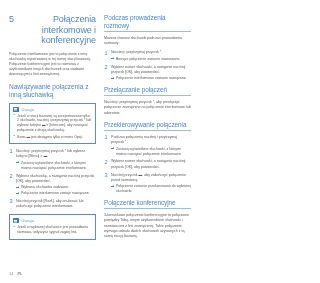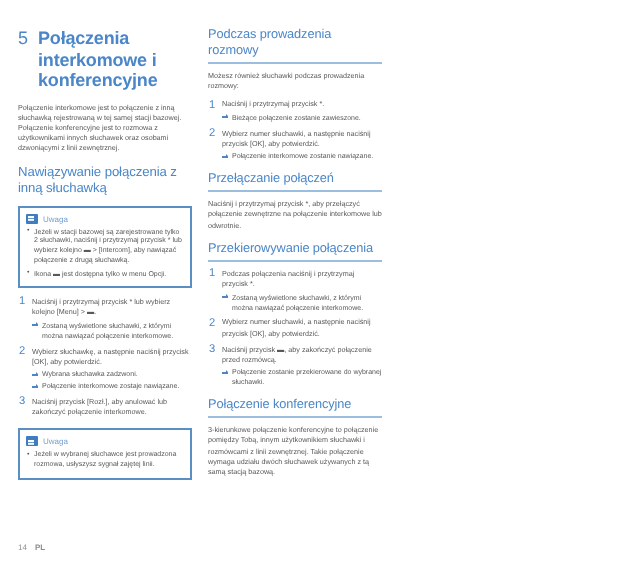--- a/index.html
+++ b/index.html
@@ -12,21 +12,21 @@
   .page{position:relative;width:200px;height:283px;box-sizing:border-box;padding:14px 9px 0 9px;}
   .cols{display:flex;gap:8px;align-items:flex-start;}
   .col{width:87px;flex:0 0 87px;}
 
   
   .chapter{display:flex;gap:5px;margin-bottom:6px;}
   .chapter-num{
     color:#4a86c8;font-size:9px;line-height:10px;font-weight:400;flex:0 0 auto;
   }
   .chapter-title{
-    color:#4a86c8;font-size:9px;line-height:10.5px;font-weight:700;letter-spacing:-0.1px;
+    color:#4a86c8;font-size:9px;line-height:10.5px;font-weight:400;letter-spacing:-0.1px;text-align:right;
   }
 
   
   .para{
     font-size:3.6px;line-height:5.2px;color:#59595b;margin:0 0 5px 0;text-align:left;
   }
   .para.tight{margin-bottom:4px;}
 
   
   .h2{

